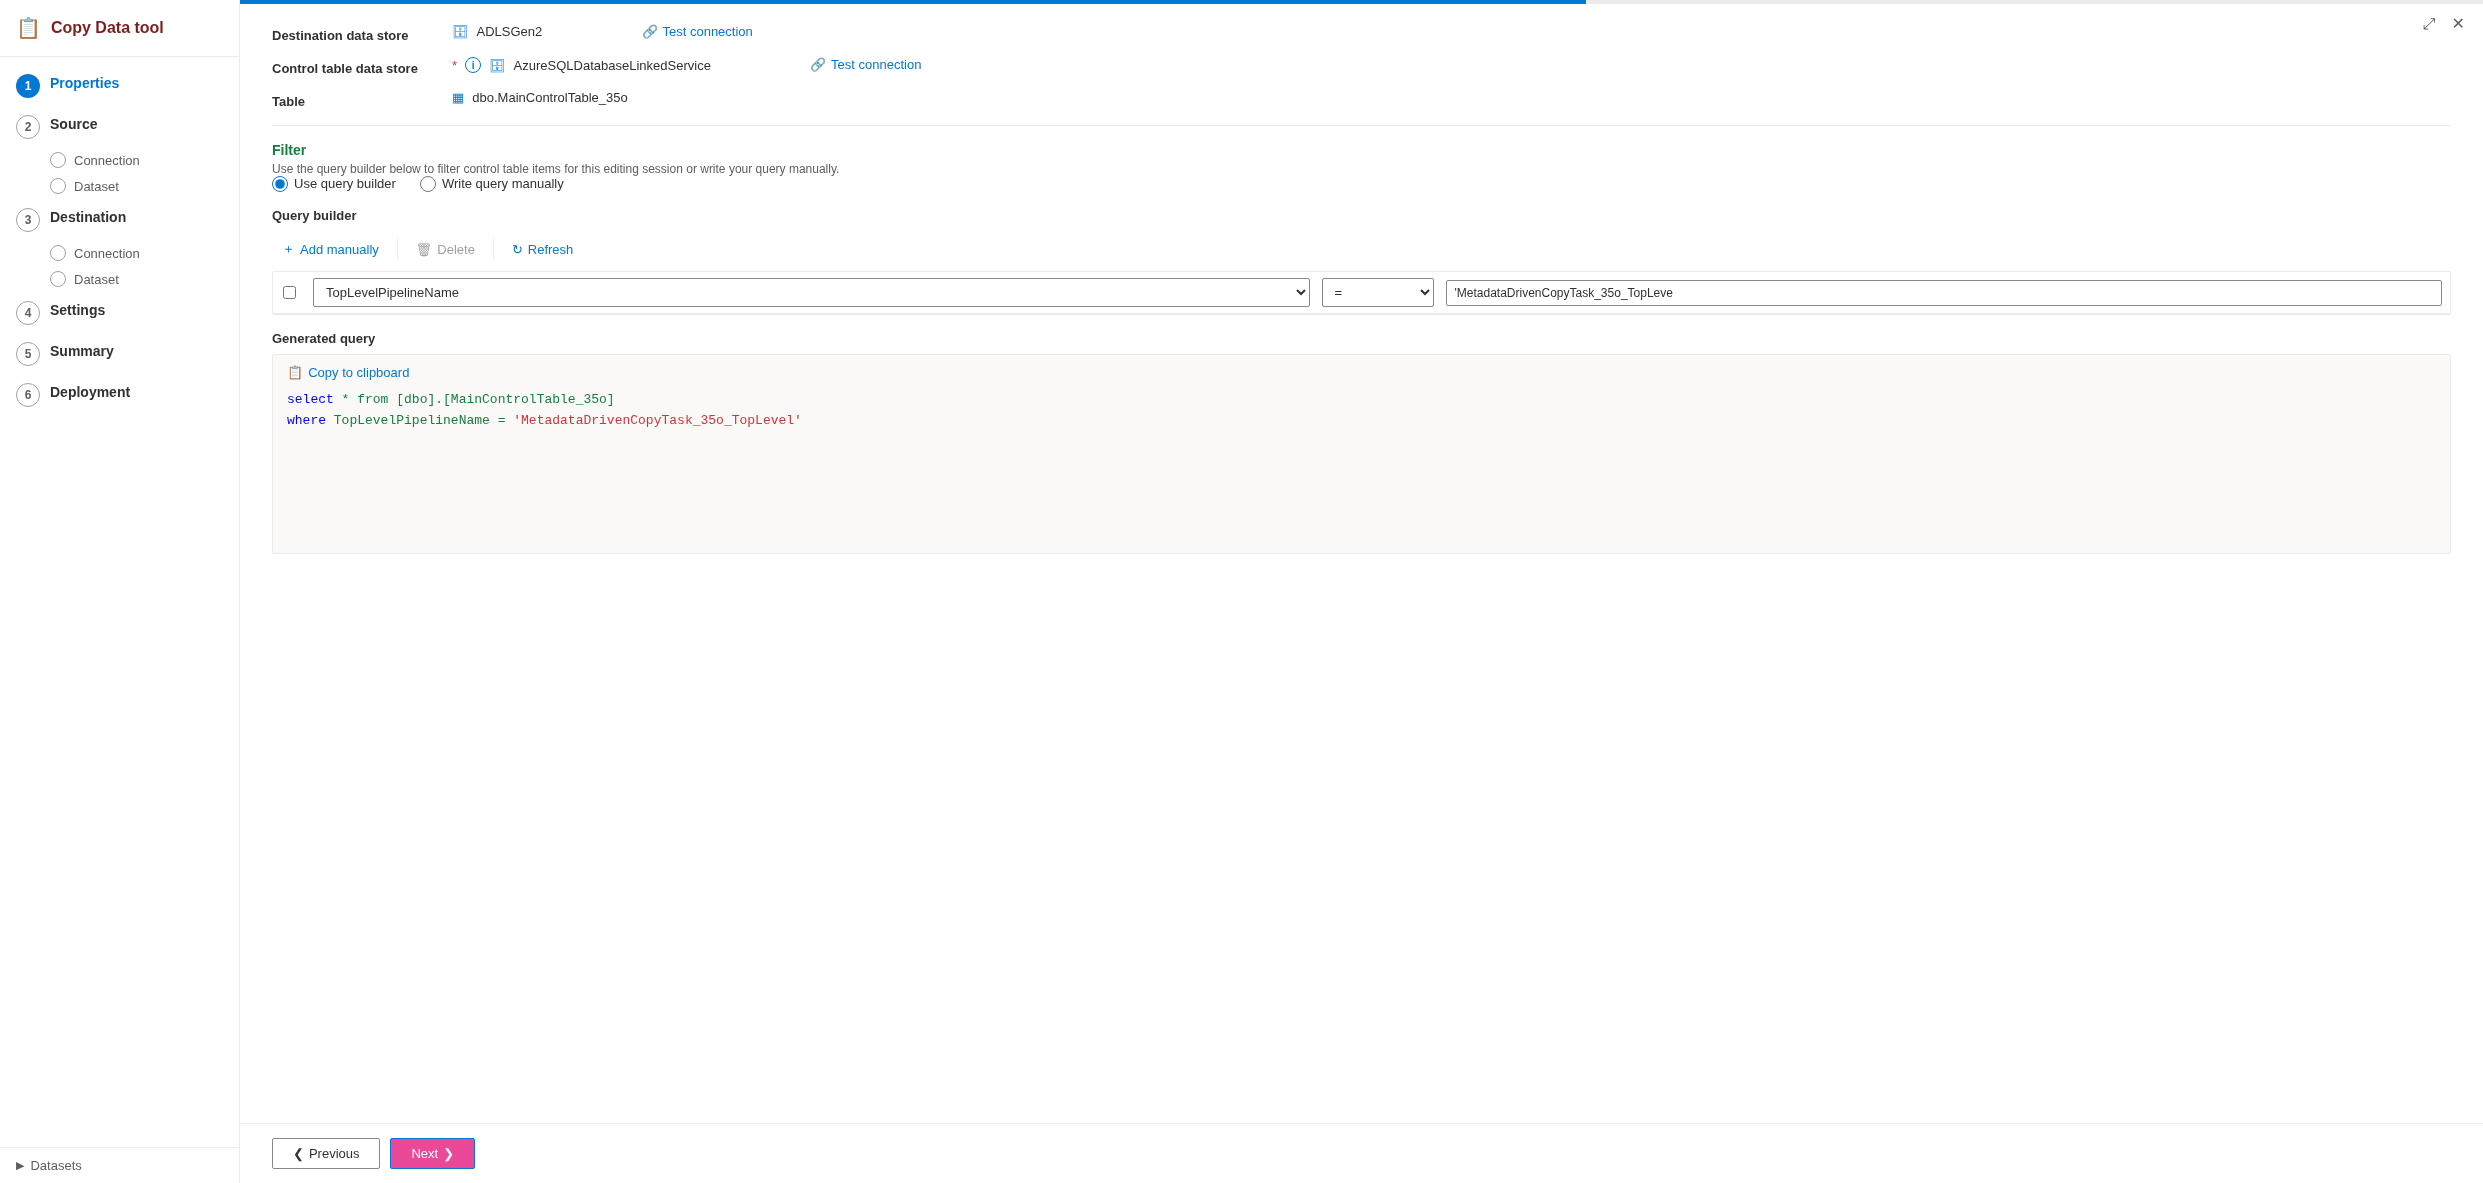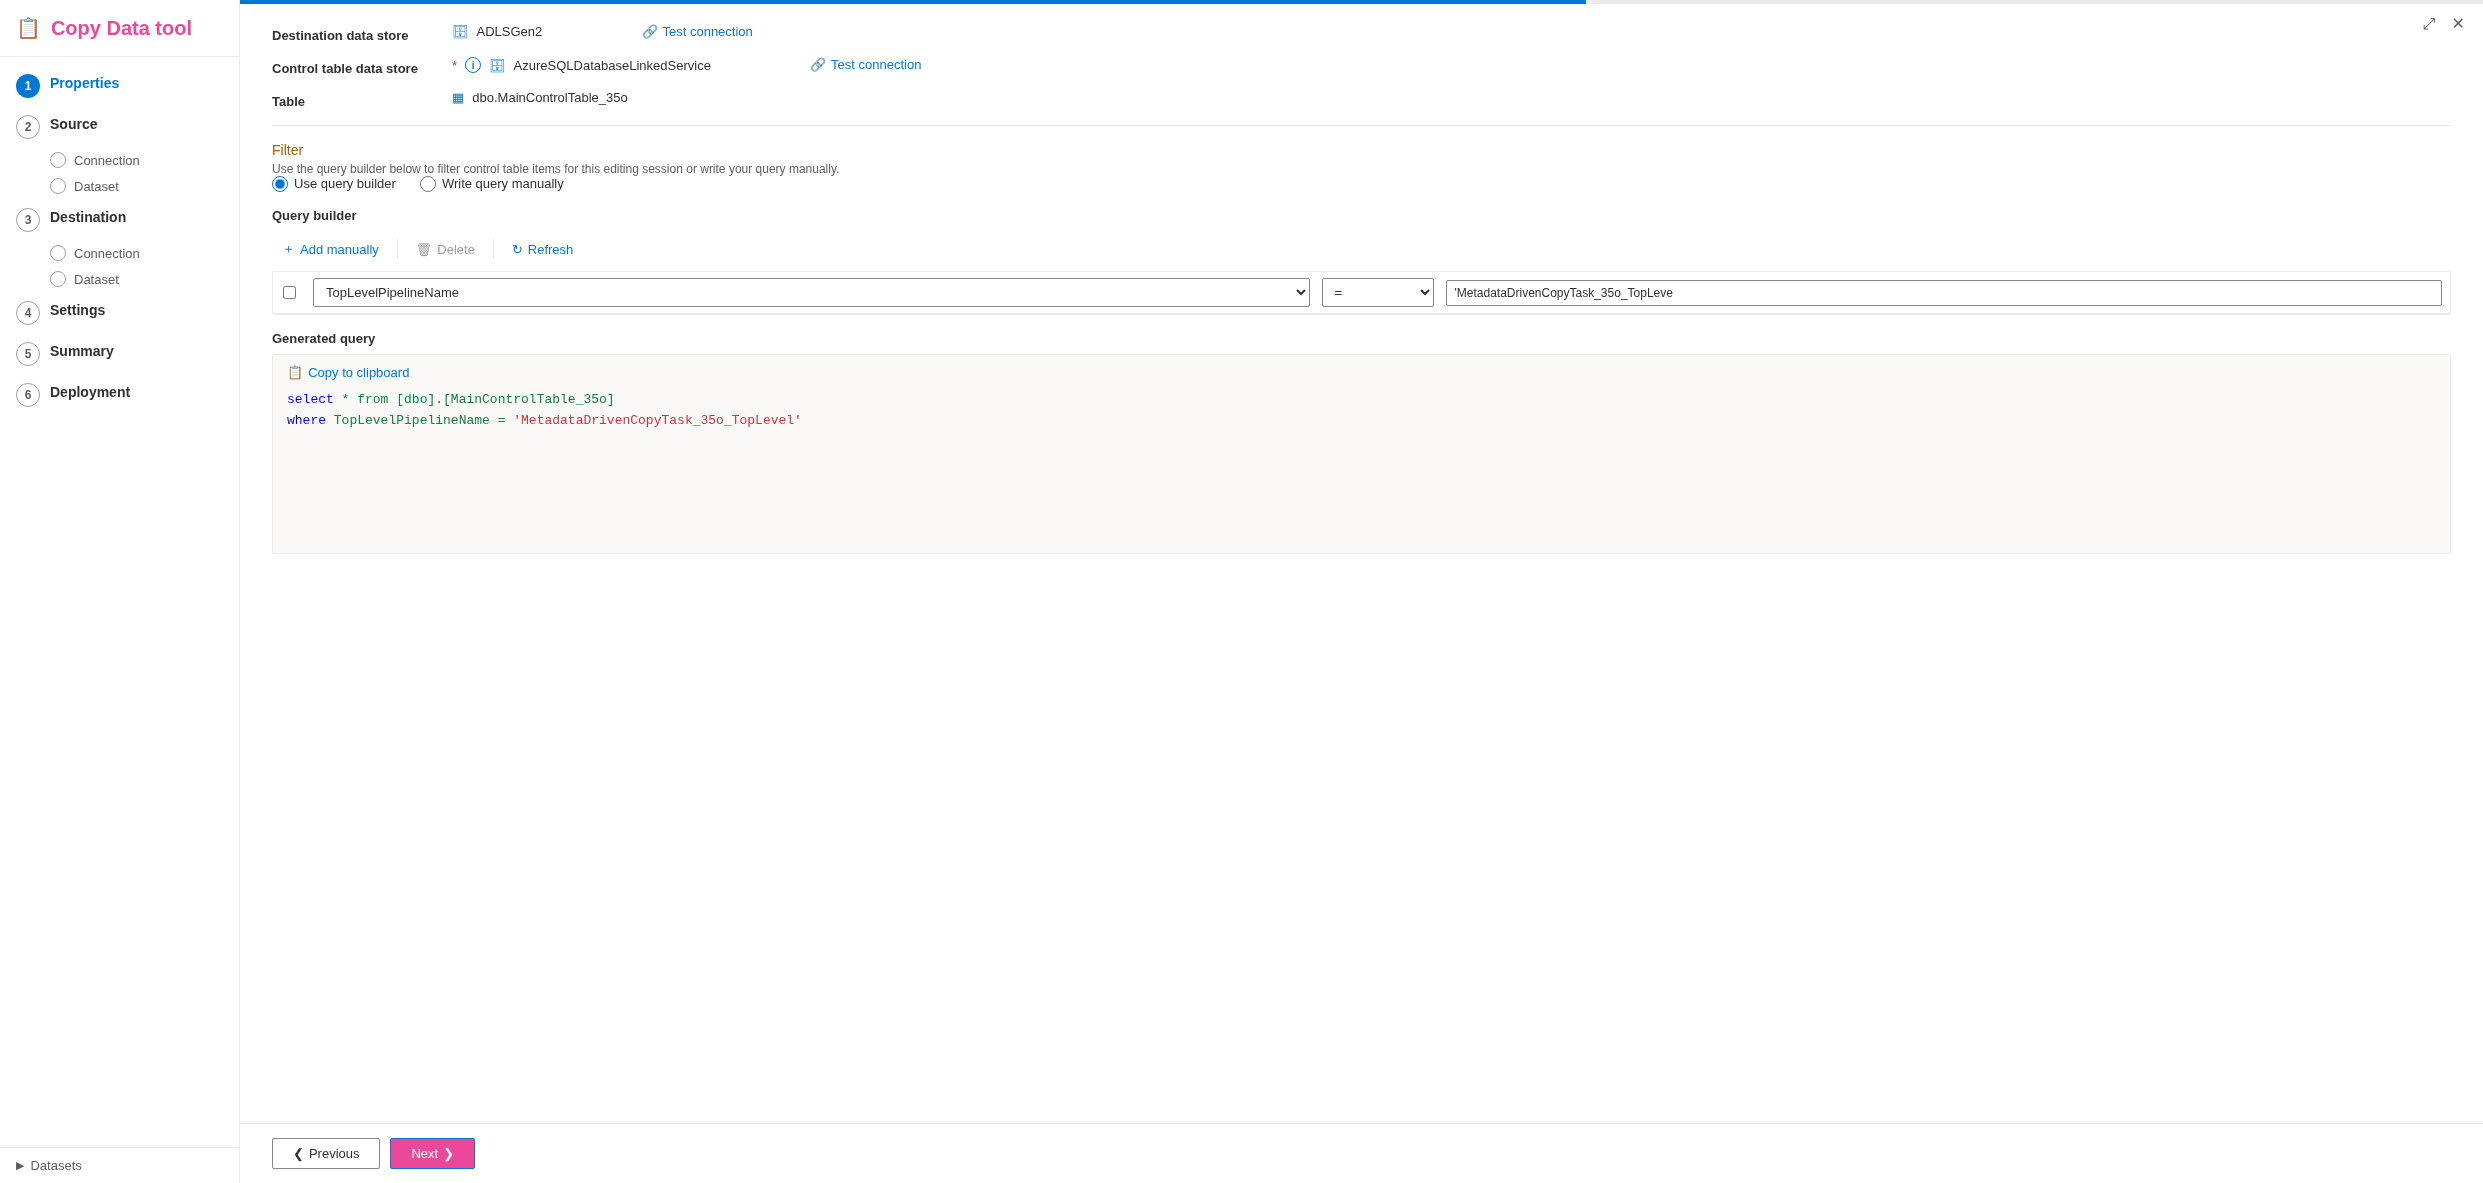--- a/index.html
+++ b/index.html
@@ -31,23 +31,23 @@
       border-bottom: 1px solid #edebe9;
       gap: 10px;
     }
 
     .sidebar-header-icon {
       font-size: 20px;
       color: #323130;
     }
 
     .sidebar-header-title {
-      font-size: 20px;
+      font-size: 16px;
       font-weight: 600;
-      color: #ec4899;
+      color: #7f1d1d;
     }
 
     .nav-section {
       padding: 8px 0;
       flex: 1;
     }
 
     .nav-item {
       display: flex;
       align-items: flex-start;
@@ -204,22 +204,22 @@
     }
 
     .required-star {
       color: #d13438;
       font-size: 13px;
     }
 
     
     .section-title {
       font-size: 14px;
-      font-weight: 400;
-      color: #a16207;
+      font-weight: 700;
+      color: #15803d;
       margin-bottom: 4px;
     }
 
     .section-description {
       font-size: 12px;
       color: #605e5c;
       margin-bottom: 0;
     }
 
     .radio-group {

